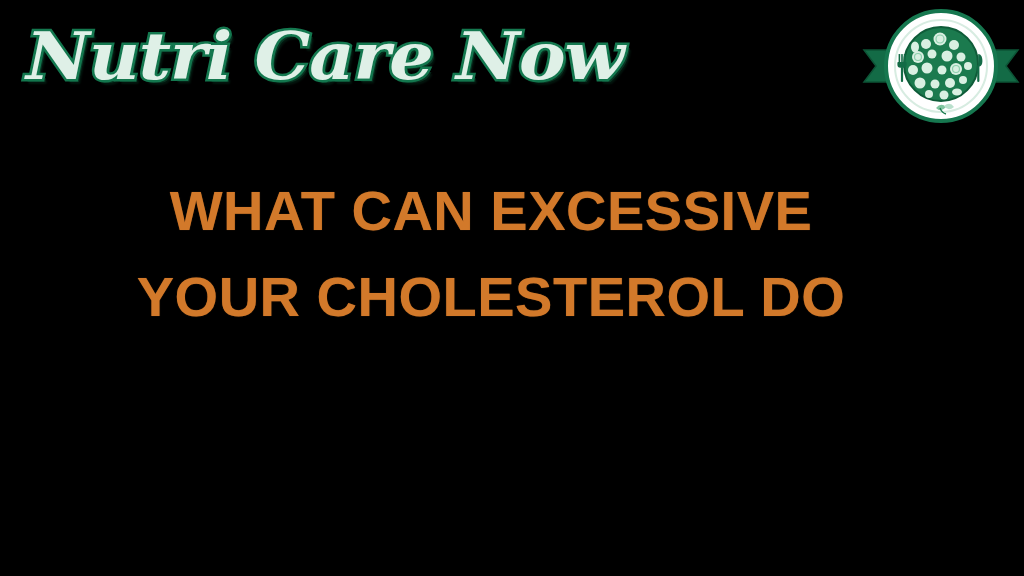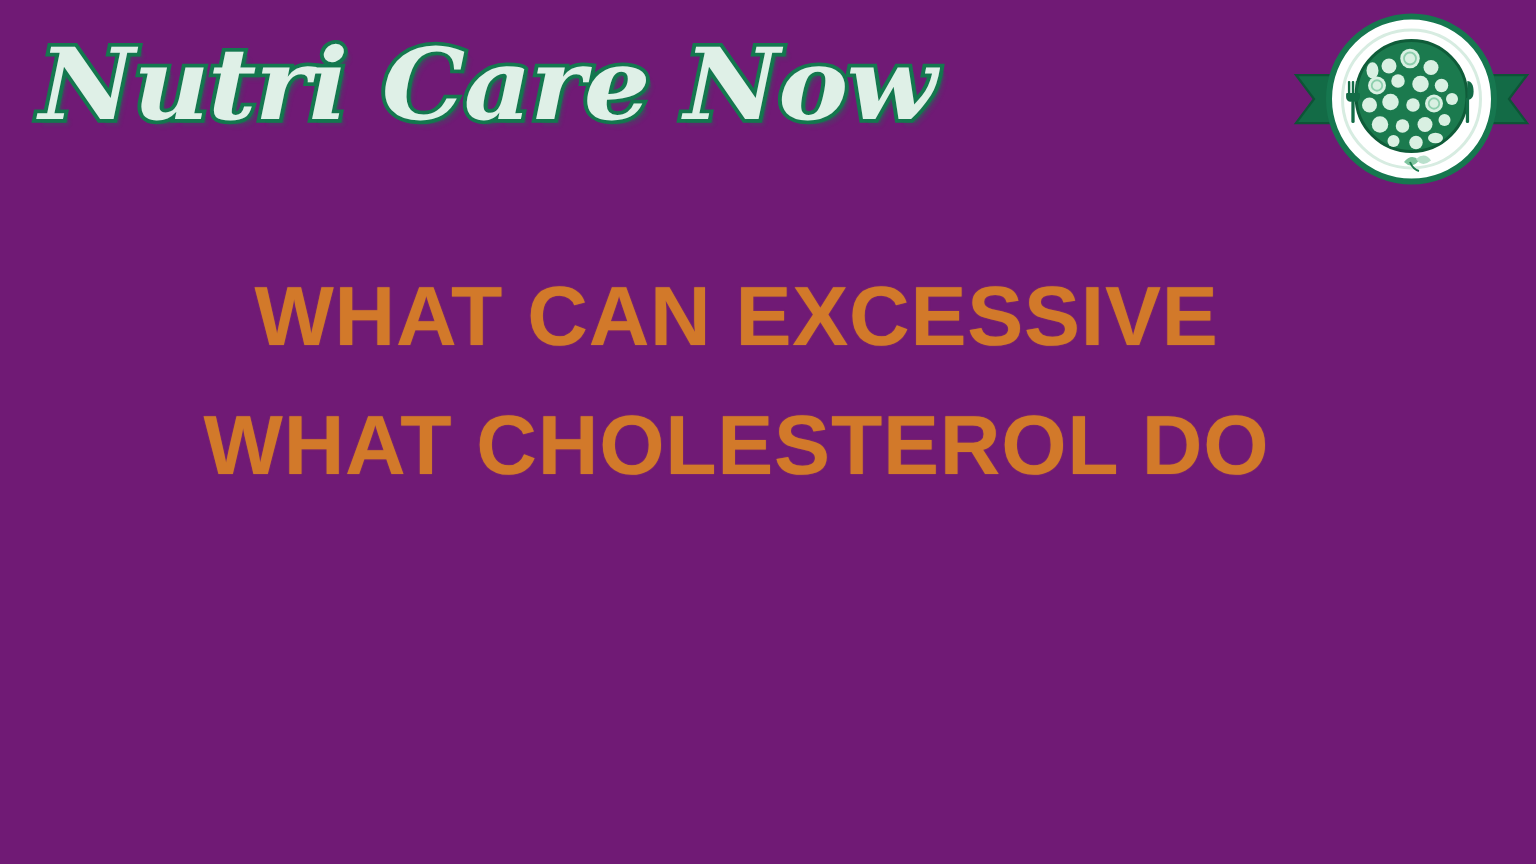--- a/index.html
+++ b/index.html
@@ -11,21 +11,21 @@
     height: 576px;
     background: #fefefd;
     font-family: "Liberation Sans", sans-serif;
     overflow: hidden;
   }
 
   #slide {
     position: relative;
     width: 1024px;
     height: 576px;
-    background: #701a75;
+    background: #000000;
   }
 
   
   .brand-wordmark {
     position: absolute;
     left: 26px;
     top: 14px;
     font-family: "DejaVu Serif", serif;
     font-weight: 700;
     font-style: italic;
@@ -147,16 +147,16 @@
       <g>
         <path d="M78 106 q5 -6 10 -1 q-5 6 -10 1 Z" fill="#7fc49f"></path>
         <path d="M86 104 q6 -5 10 1 q-6 5 -10 -1 Z" fill="#b9e0cc"></path>
         <path d="M82 106 q2 5 6 6" fill="none" stroke="#1b7a4e" stroke-width="1.3"></path>
       </g>
     </svg>
   </div>
 
   <div class="headline">
     <div class="headline-line">WHAT CAN EXCESSIVE</div>
-    <div class="headline-line">WHAT CHOLESTEROL DO</div>
+    <div class="headline-line">YOUR CHOLESTEROL DO</div>
   </div>
 
 </div>
 
 </body></html>

